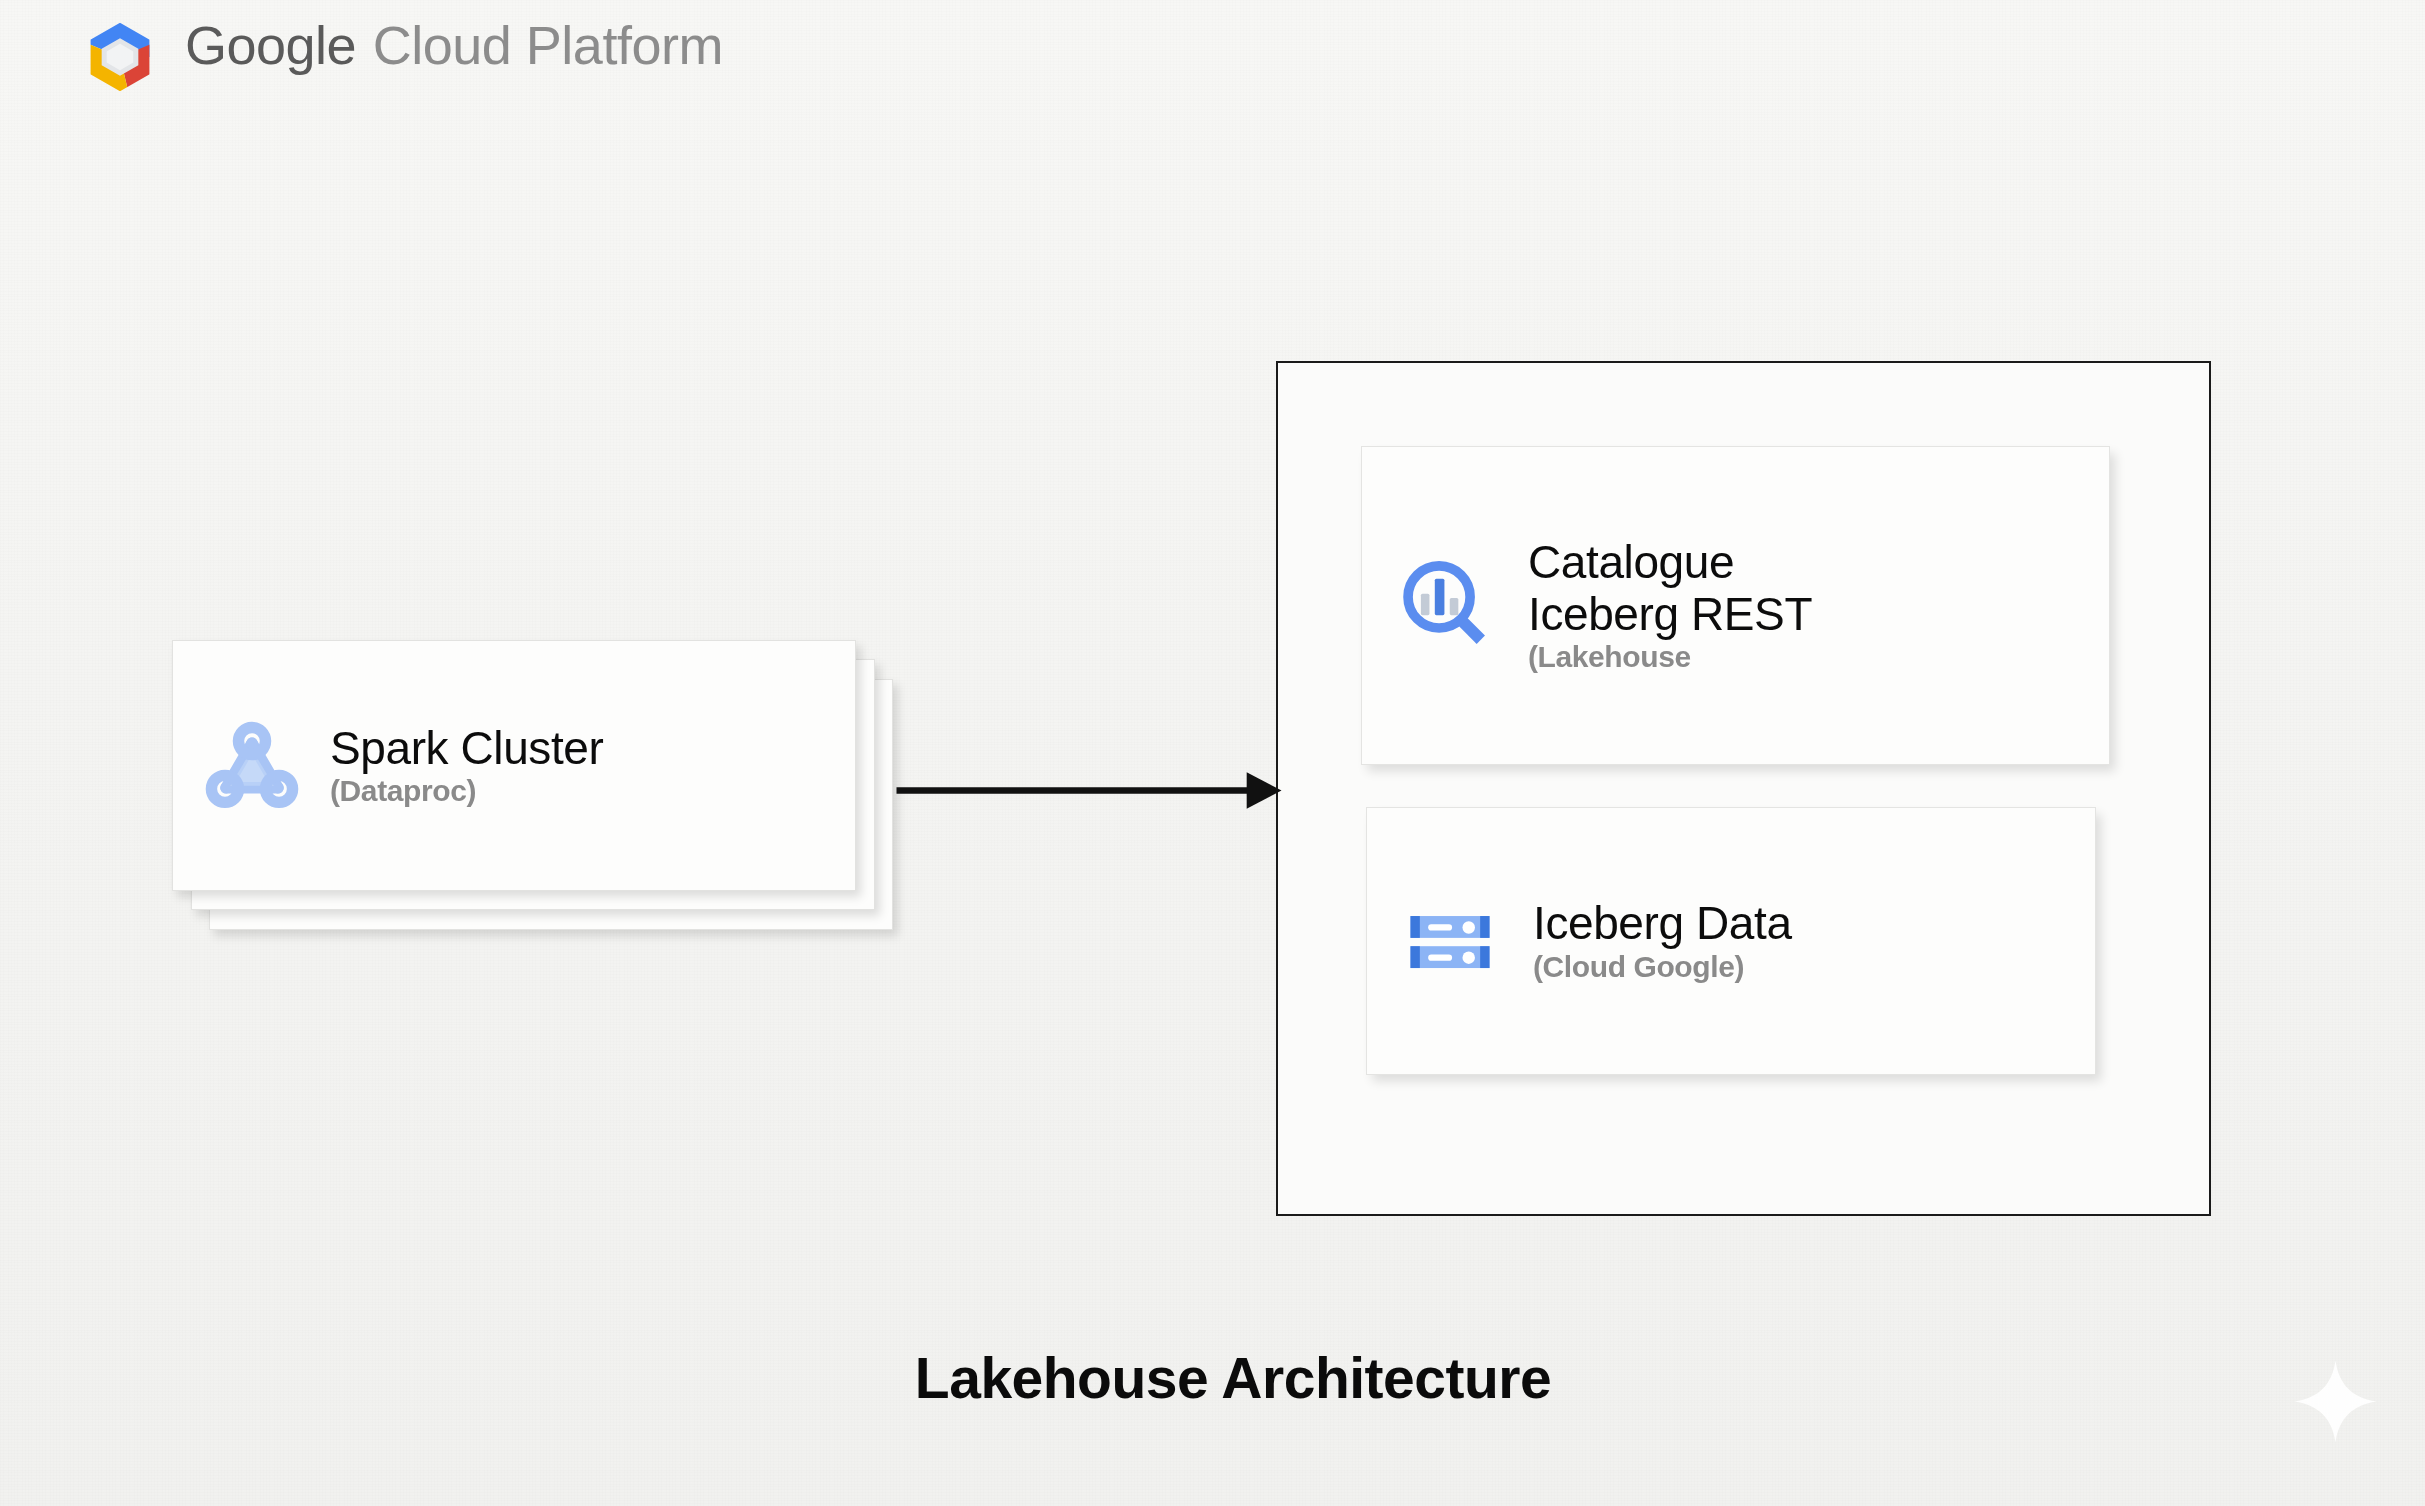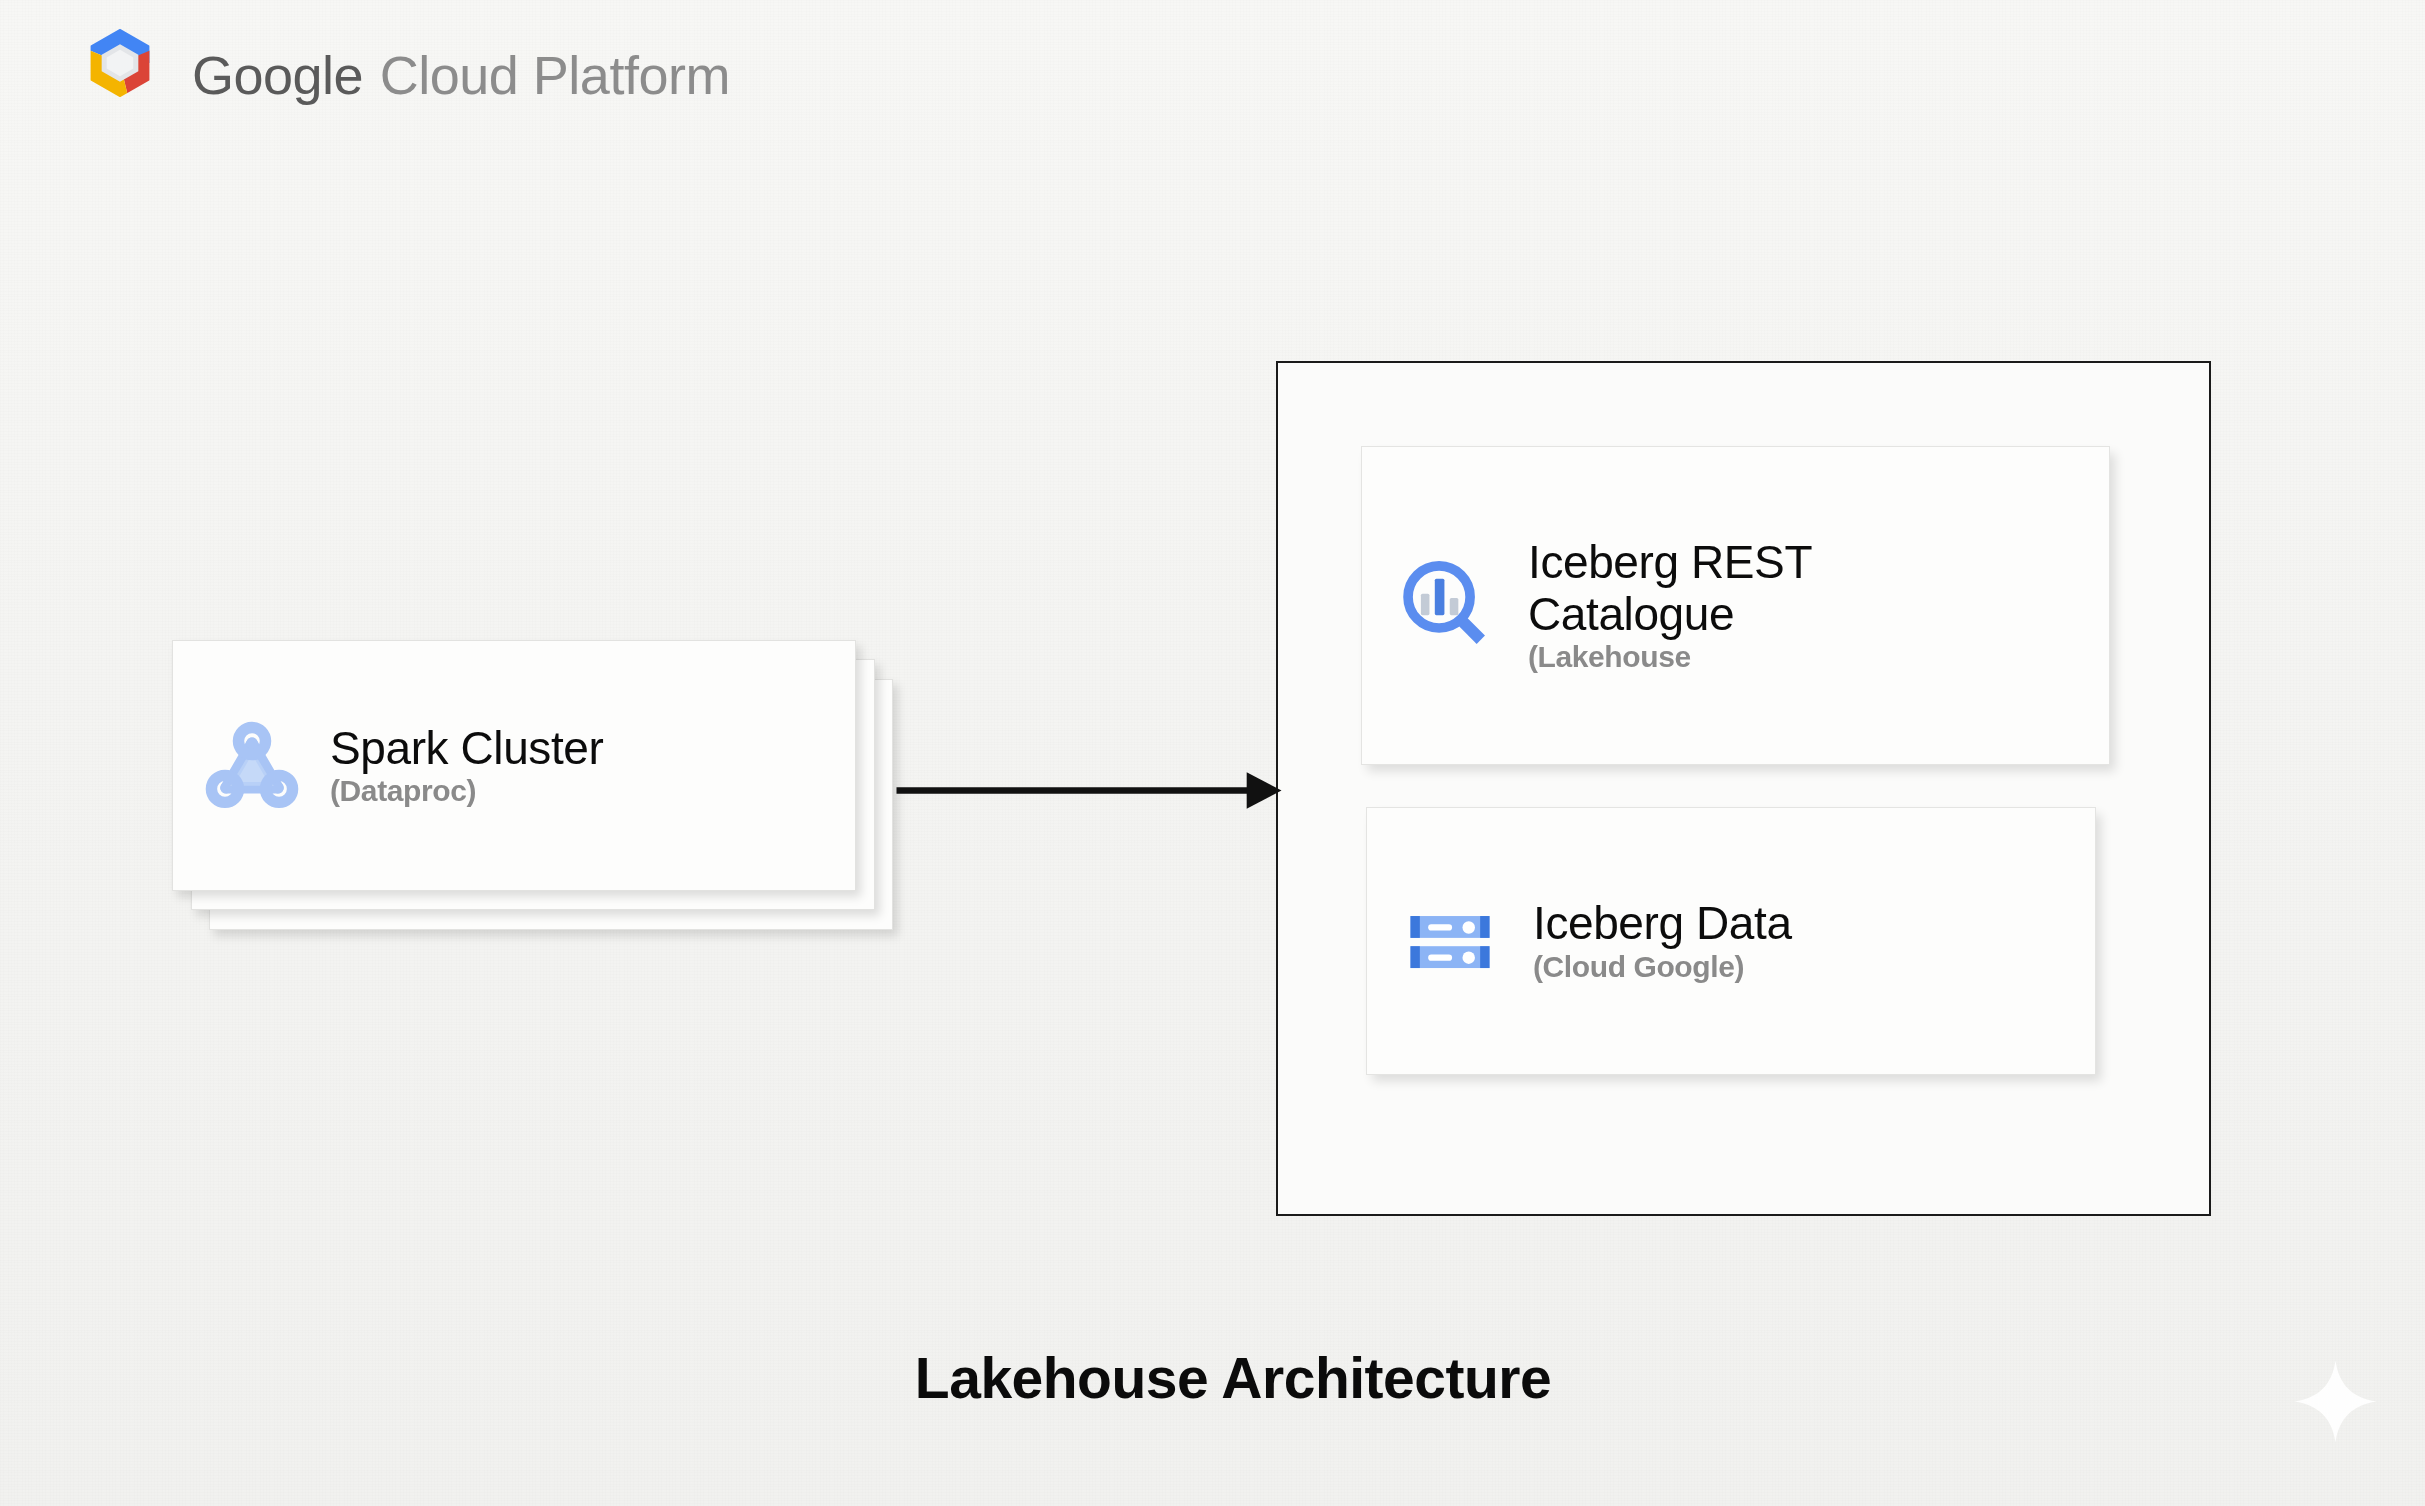--- a/index.html
+++ b/index.html
@@ -31,24 +31,24 @@
     background-image:
       repeating-linear-gradient(0deg, rgba(0,0,0,0.012) 0px, rgba(0,0,0,0.012) 0.9px, rgba(255,255,255,0) 0.9px, rgba(255,255,255,0) 2.8px),
       repeating-linear-gradient(90deg, rgba(0,0,0,0.010) 0px, rgba(0,0,0,0.010) 0.9px, rgba(255,255,255,0) 0.9px, rgba(255,255,255,0) 2.8px);
     opacity: 0.8;
   }
 
   
   #gcp-logo {
     position: absolute;
     left: 81px;
-    top: 24px;
+    top: 18px;
     display: flex;
-    align-items: flex-end;
-    gap: 33px;
+    align-items: flex-start;
+    gap: 26px;
     z-index: 5;
   }
   #gcp-logo .mark { width: 78px; height: 78px; display: block; }
   #gcp-logo .wordmark {
     font-size: 54px;
     letter-spacing: -0.5px;
     white-space: nowrap;
     line-height: 1;
   }
   #gcp-logo .word-google { color: #5a5a5a; font-weight: 400; }
@@ -259,22 +259,22 @@
     <div class="card-icon">
       <svg viewBox="0 0 100 100" width="107" height="107" aria-hidden="true">
         <circle cx="44" cy="42" r="29" fill="none" stroke="#5B8DEF" stroke-width="9"></circle>
         <line x1="64" y1="63" x2="83" y2="82" stroke="#5B8DEF" stroke-width="11" stroke-linecap="butt"></line>
         <rect x="40" y="25" width="9" height="34" rx="1.5" fill="#4A7FE0"></rect>
         <rect x="27" y="39" width="8" height="20" rx="1.5" fill="#C3CBD6"></rect>
         <rect x="54" y="43" width="8" height="16" rx="1.5" fill="#C3CBD6"></rect>
       </svg>
     </div>
     <div class="card-text">
+      <div class="title-line">Catalogue</div>
       <div class="title-line">Iceberg REST</div>
-      <div class="title-line">Catalogue</div>
       <div class="sub-line">(Lakehouse</div>
     </div>
   </div>
 
   <div class="inner-card" id="iceberg-data-card">
     <div class="card-icon">
       <svg viewBox="0 0 100 100" width="104" height="104" aria-hidden="true">
 
         <rect x="12" y="26" width="76" height="21" fill="#8CB4F5"></rect>
         <rect x="12" y="26" width="9" height="21" fill="#3C78DC"></rect>

